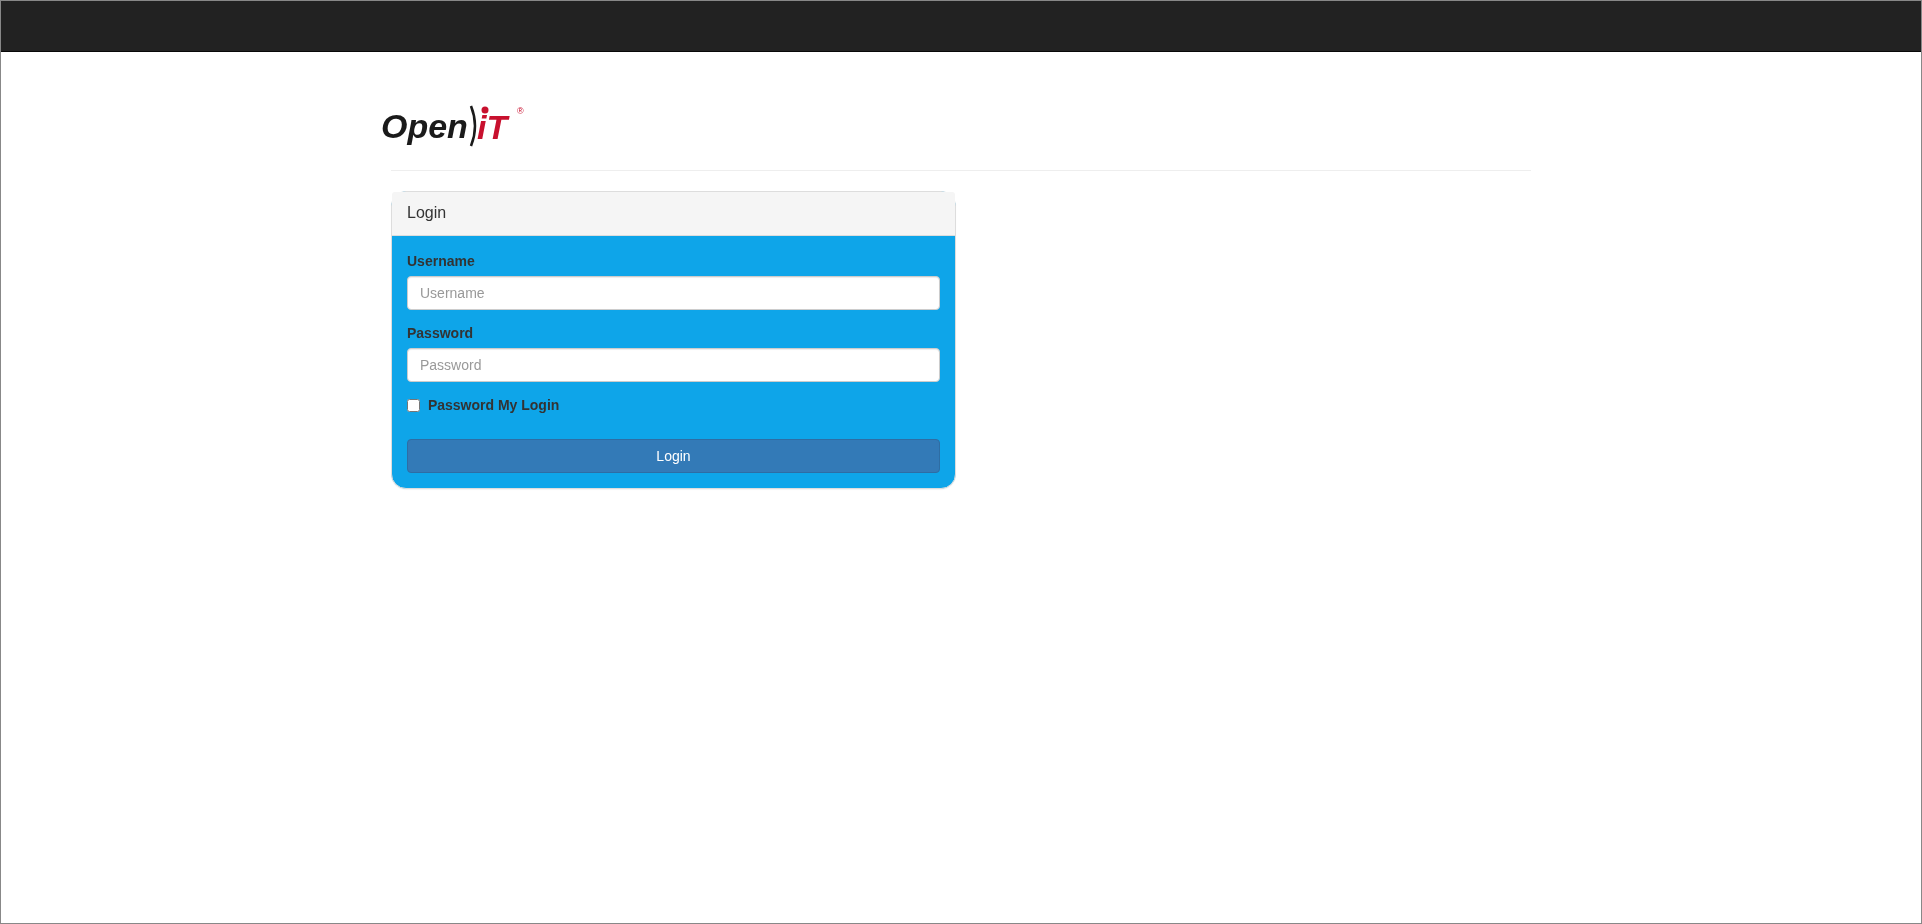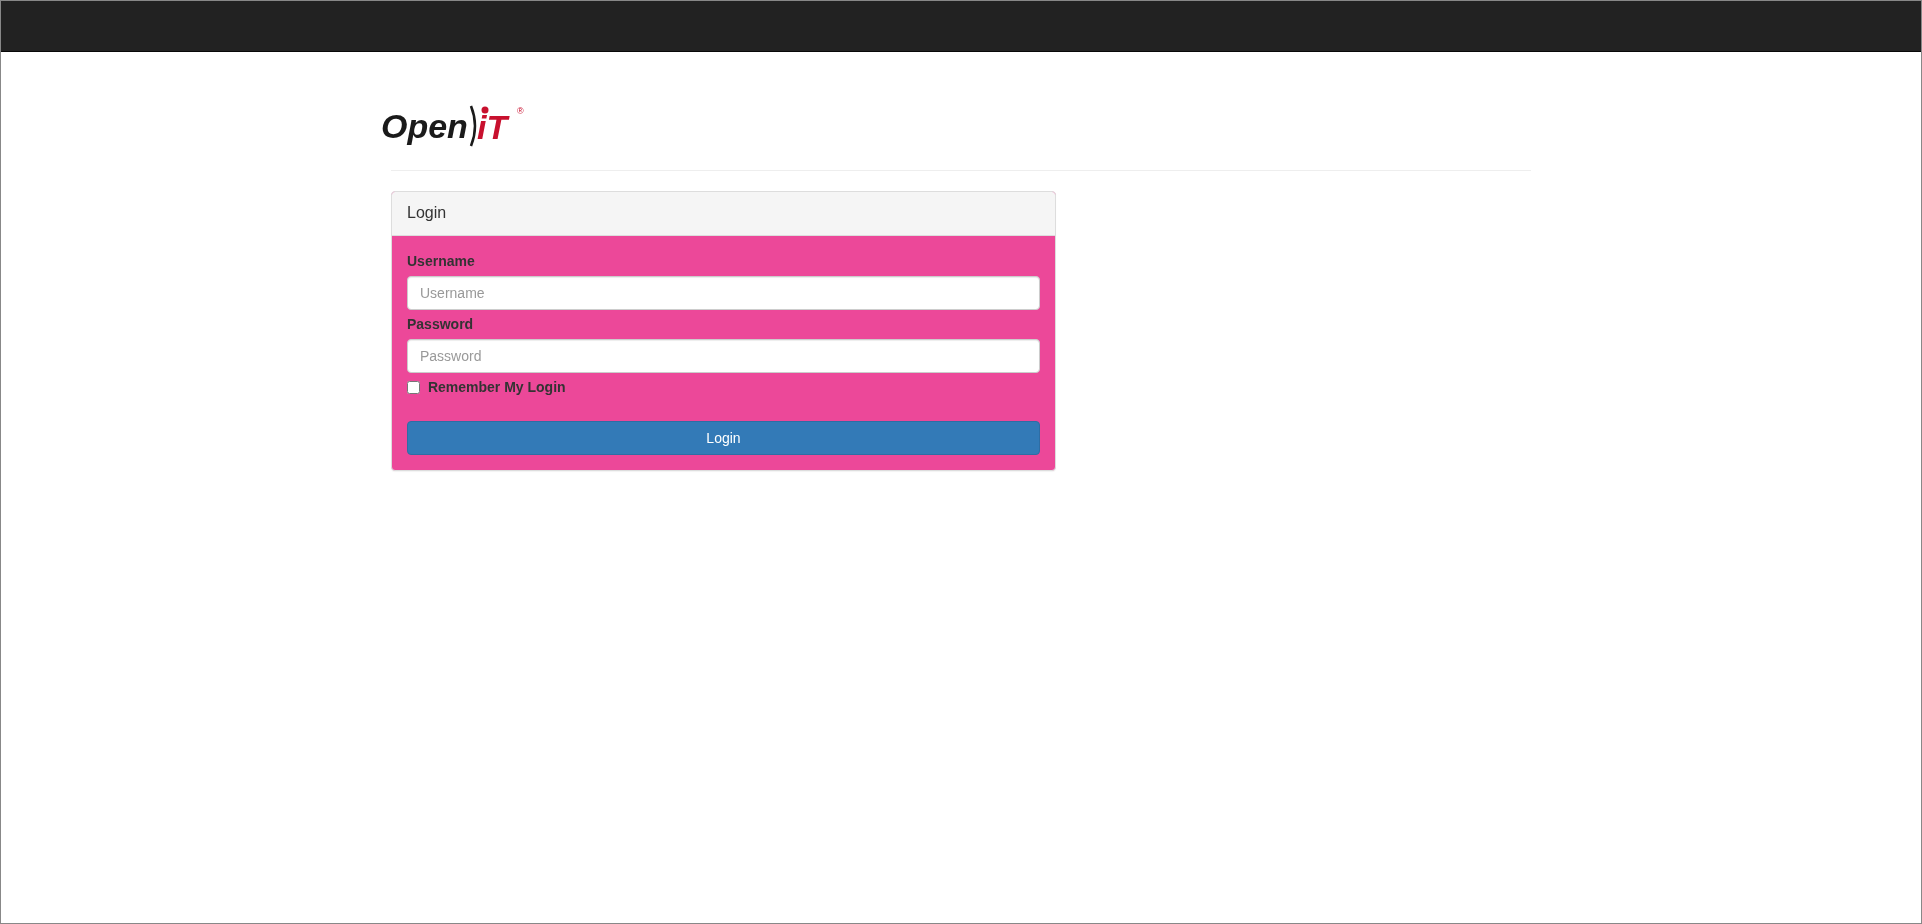--- a/index.html
+++ b/index.html
@@ -41,41 +41,41 @@
     .logo svg {
       display: block;
     }
     .divider {
       margin-top: 20px;
       margin-bottom: 20px;
       border: 0;
       border-top: 1px solid #eee;
     }
     .panel {
-      width: 665px;
+      width: 565px;
       margin-bottom: 20px;
-      background-color: #ec4899;
+      background-color: #0ea5e9;
       border: 1px solid #ddd;
-      border-radius: 4px;
+      border-radius: 15px;
       box-shadow: 0 1px 1px rgba(0,0,0,.05);
     }
     .panel-heading {
       color: #333;
       background-color: #f5f5f5;
       border-bottom: 1px solid #ddd;
       padding: 10px 15px;
       border-top-left-radius: 3px;
       border-top-right-radius: 3px;
       font-size: 16px;
     }
     .panel-body {
       padding: 15px;
     }
     .form-group {
-      margin-bottom: 4px;
+      margin-bottom: 13px;
     }
     .form-label {
       display: inline-block;
       margin-bottom: 5px;
       font-weight: 700;
       font-size: 14px;
     }
     .form-control {
       display: block;
       width: 100%;
@@ -151,21 +151,21 @@
         <label class="form-label">Username</label>
         <input type="text" class="form-control" placeholder="Username" style="">
       </div>
       <div class="form-group">
         <label class="form-label">Password</label>
         <input type="password" class="form-control" placeholder="Password" style="">
       </div>
       <div class="checkbox-group">
         <label>
           <input type="checkbox" style="">
-          <span class="checkbox-label">Remember My Login</span>
+          <span class="checkbox-label">Password My Login</span>
         </label>
       </div>
       <div class="button-row">
         <button class="btn-login">Login</button>
       </div>
     </div>
   </div>
 </div>
 
 </body></html>

